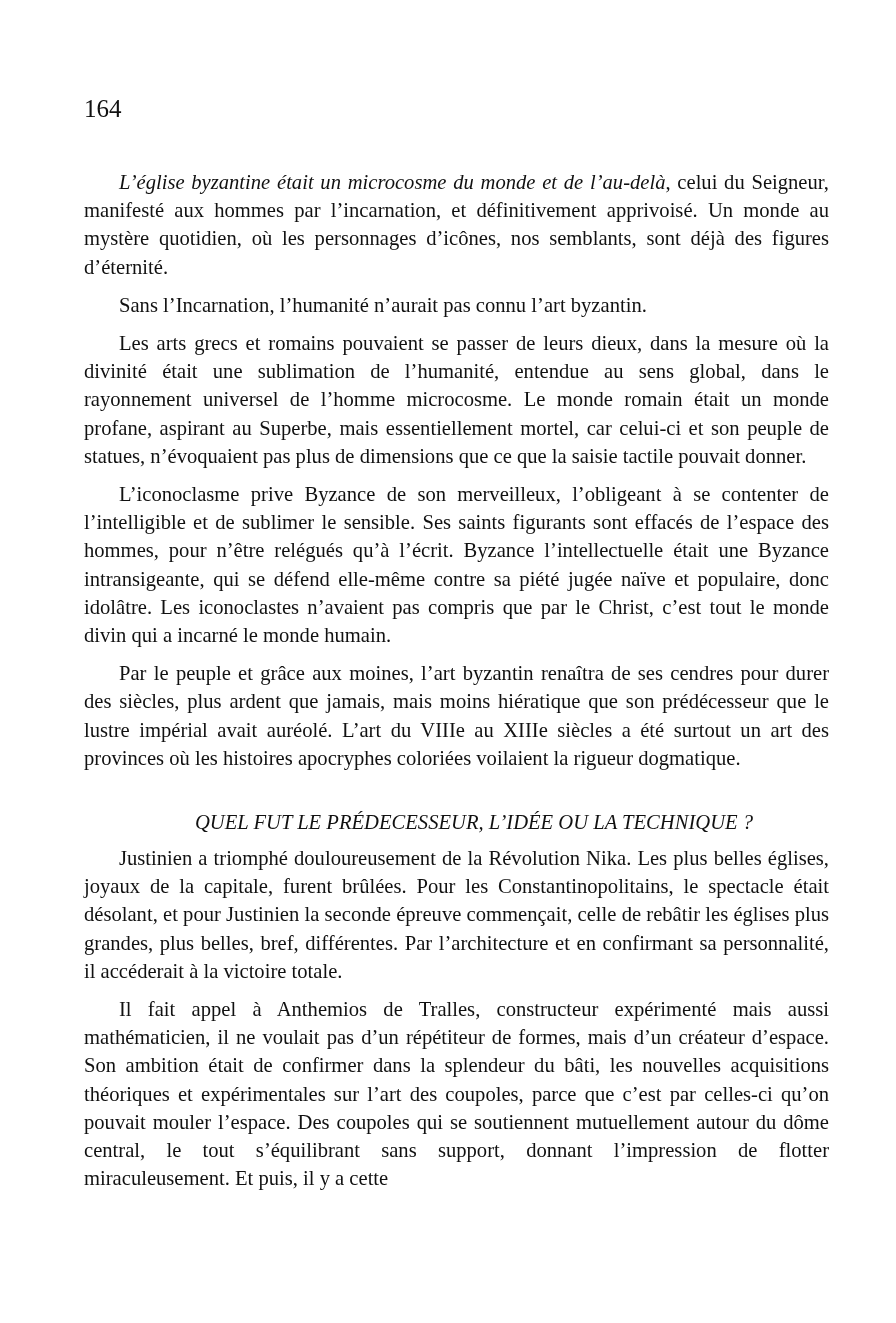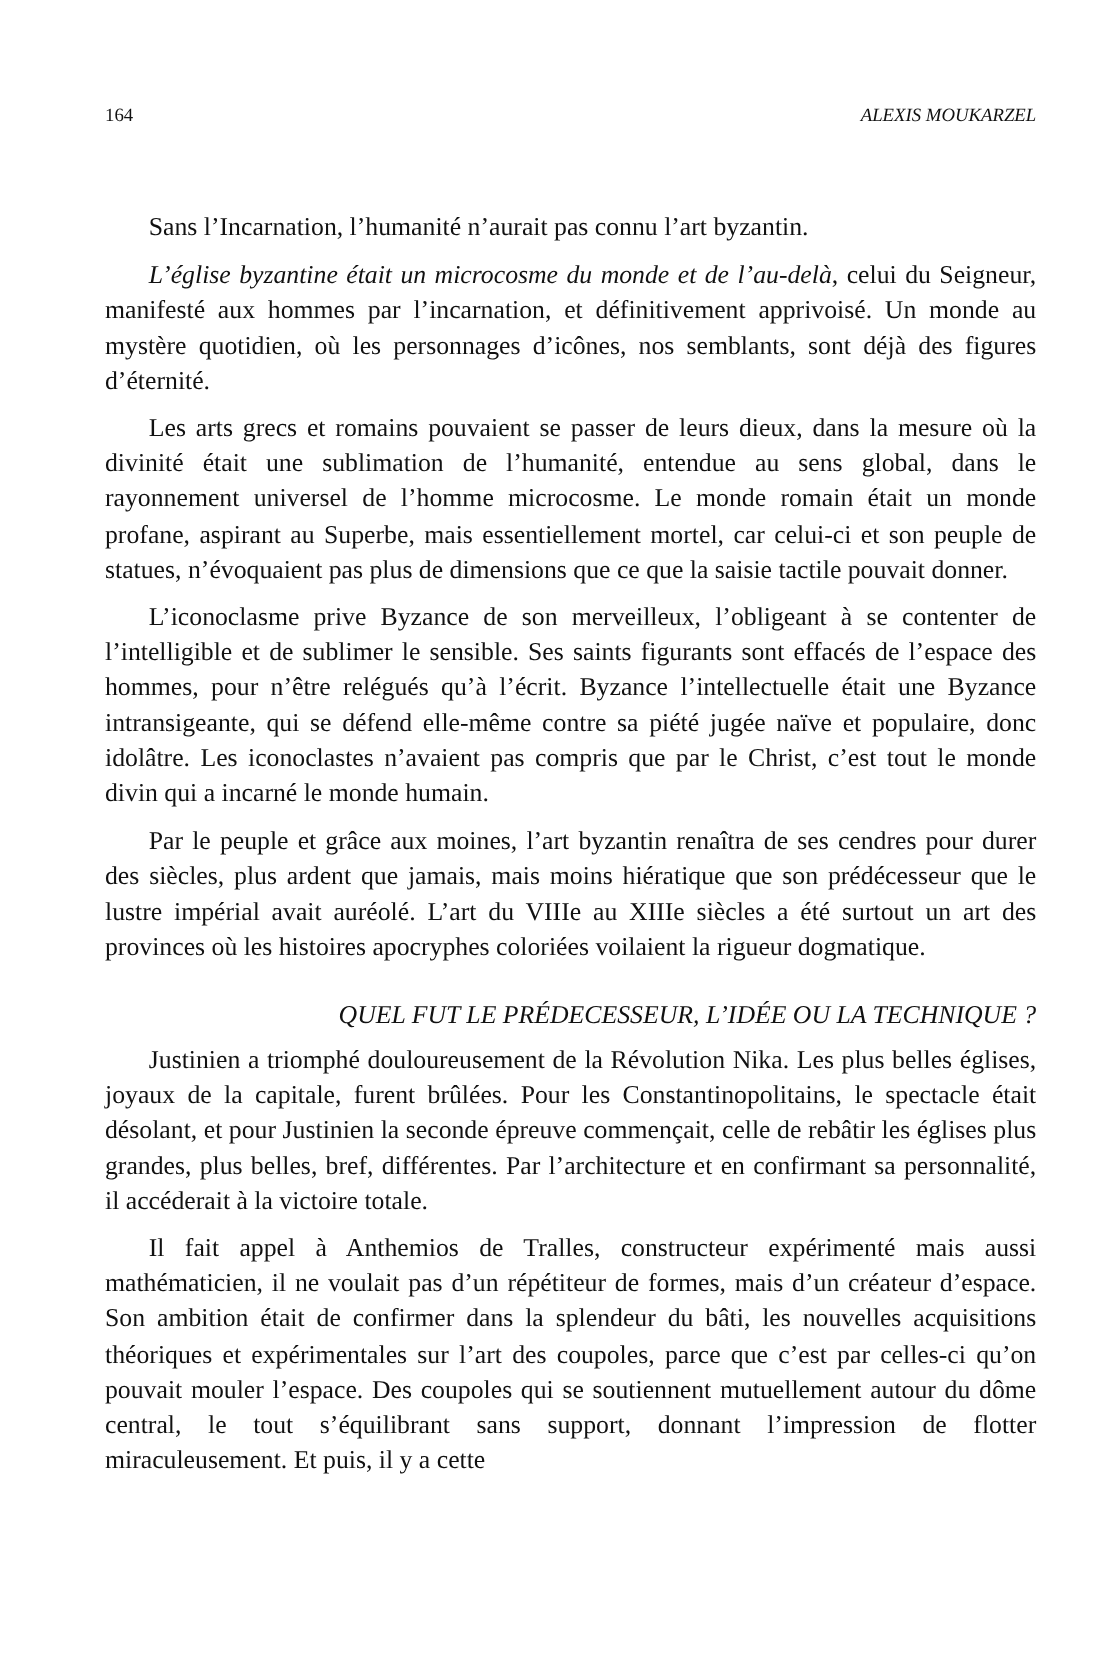--- a/index.html
+++ b/index.html
@@ -16,25 +16,25 @@
       color: #111111;
     }
     .page {
       position: absolute;
       left: 84px;
       top: 0;
       width: 745px;
     }
     .running-head {
       position: absolute;
-      top: 80px;
+      top: 96px;
       left: 0;
       width: 745px;
       height: 26px;
-      font-size: 15px;
+      font-size: 25px;
       line-height: 26px;
     }
     .page-number {
       position: absolute;
       left: 0;
       top: 0;
     }
     .running-author {
       position: absolute;
       right: 0;
@@ -51,41 +51,40 @@
       margin: 0;
       font-size: 20.6px;
       line-height: 28.2px;
       text-align: justify;
       text-indent: 35px;
       hyphens: none;
     }
     p + p { margin-top: 10px; }
     .em { font-style: italic; }
     .section-heading {
-      margin: 26px 0 8px 0;
+      margin: 36px 0 8px 0;
       font-size: 20.6px;
       line-height: 28px;
       font-style: italic;
       text-indent: 35px;
-      text-align: right;
+      text-align: center;
     }
   </style>
 </head>
 <body>
 
 <div class="page">
 
   <div class="running-head">
     <span class="page-number">164</span>
-    <span class="running-author">ALEXIS MOUKARZEL</span>
   </div>
 
   <div class="body-text">
+    <p><span class="em">L’église byzantine était un microcosme du monde et de l’au-delà</span><span>, celui du Seigneur, manifesté aux hommes par l’incarnation, et définitivement apprivoisé. Un monde au mystère quotidien, où les personnages d’icônes, nos semblants, sont déjà des figures d’éternité.</span></p>
     <p>Sans l’Incarnation, l’humanité n’aurait pas connu l’art byzantin.</p>
-    <p><span class="em">L’église byzantine était un microcosme du monde et de l’au-delà</span><span>, celui du Seigneur, manifesté aux hommes par l’incarnation, et définitivement apprivoisé. Un monde au mystère quotidien, où les personnages d’icônes, nos semblants, sont déjà des figures d’éternité.</span></p>
     <p>Les arts grecs et romains pouvaient se passer de leurs dieux, dans la mesure où la divinité était une sublimation de l’humanité, entendue au sens global, dans le rayonnement universel de l’homme microcosme. Le monde romain était un monde profane, aspirant au Superbe, mais essentiellement mortel, car celui-ci et son peuple de statues, n’évoquaient pas plus de dimensions que ce que la saisie tactile pouvait donner.</p>
     <p>L’iconoclasme prive Byzance de son merveilleux, l’obligeant à se contenter de l’intelligible et de sublimer le sensible. Ses saints figurants sont effacés de l’espace des hommes, pour n’être relégués qu’à l’écrit. Byzance l’intellectuelle était une Byzance intransigeante, qui se défend elle-même contre sa piété jugée naïve et populaire, donc idolâtre. Les iconoclastes n’avaient pas compris que par le Christ, c’est tout le monde divin qui a incarné le monde humain.</p>
     <p>Par le peuple et grâce aux moines, l’art byzantin renaîtra de ses cendres pour durer des siècles, plus ardent que jamais, mais moins hiératique que son prédécesseur que le lustre impérial avait auréolé. L’art du VIIIe au XIIIe siècles a été surtout un art des provinces où les histoires apocryphes coloriées voilaient la rigueur dogmatique.</p>
 
     <div class="section-heading">QUEL FUT LE PRÉDECESSEUR, L’IDÉE OU LA TECHNIQUE ?</div>
 
     <p>Justinien a triomphé douloureusement de la Révolution Nika. Les plus belles églises, joyaux de la capitale, furent brûlées. Pour les Constantinopolitains, le spectacle était désolant, et pour Justinien la seconde épreuve commençait, celle de rebâtir les églises plus grandes, plus belles, bref, différentes. Par l’architecture et en confirmant sa personnalité, il accéderait à la victoire totale.</p>
     <p>Il fait appel à Anthemios de Tralles, constructeur expérimenté mais aussi mathématicien, il ne voulait pas d’un répétiteur de formes, mais d’un créateur d’espace. Son ambition était de confirmer dans la splendeur du bâti, les nouvelles acquisitions théoriques et expérimentales sur l’art des coupoles, parce que c’est par celles-ci qu’on pouvait mouler l’espace. Des coupoles qui se soutiennent mutuellement autour du dôme central, le tout s’équilibrant sans support, donnant l’impression de flotter miraculeusement. Et puis, il y a cette</p>
   </div>
 

